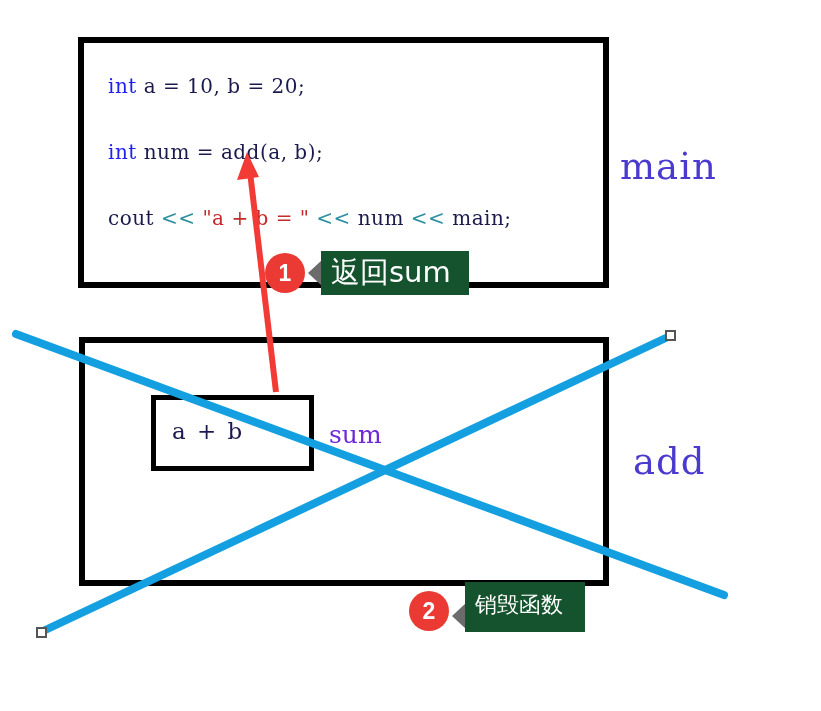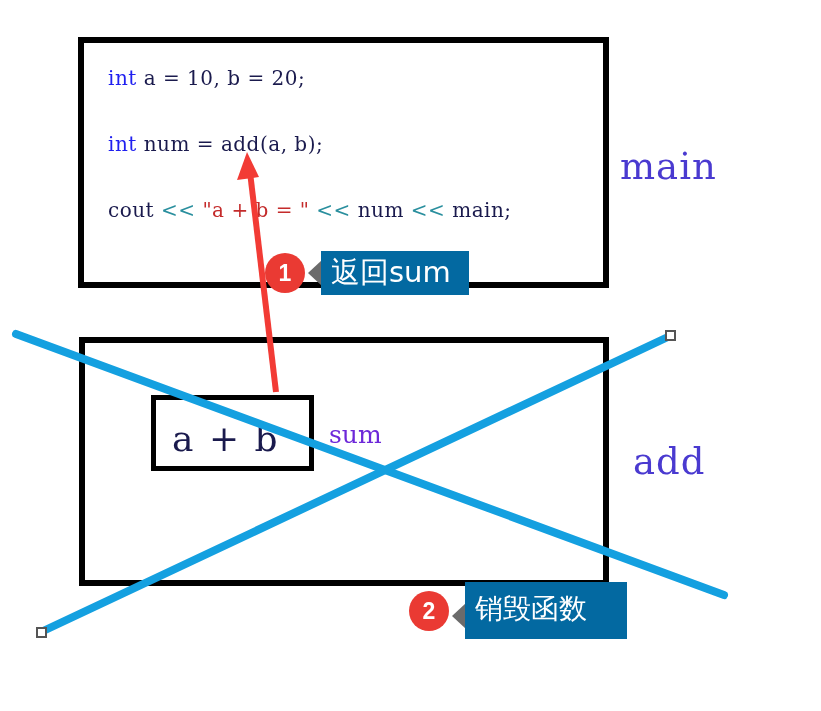--- a/index.html
+++ b/index.html
@@ -42,21 +42,21 @@
     top: 395px;
     width: 163px;
     height: 76px;
     border: 5px solid #000000;
   }
 
   
   #code-block {
     position: absolute;
     left: 108px;
-    top: 68px;
+    top: 76px;
     width: 480px;
     font-family: "DejaVu Serif", "Liberation Serif", serif;
     font-size: 20px;
     line-height: 1.0;
     color: #1a1a4d;
     white-space: nowrap;
     letter-spacing: 0.5px;
   }
   .code-line {
     height: 33px;
@@ -78,21 +78,21 @@
   }
   #label-main { left: 620px; top: 145px; }
   #label-add  { left: 633px; top: 440px; }
 
   
   #expr-text {
     position: absolute;
     left: 172px;
     top: 418px;
     font-family: "DejaVu Serif", "Liberation Serif", serif;
-    font-size: 36px;
+    font-size: 23px;
     color: #1a1a4d;
     letter-spacing: 2px;
   }
   #sum-text {
     position: absolute;
     left: 329px;
     top: 420px;
     font-family: "DejaVu Serif", "Liberation Serif", serif;
     font-size: 25px;
     color: #6d28d9;
@@ -133,36 +133,36 @@
     width: 0;
     height: 0;
     border-top: 13px solid transparent;
     border-bottom: 13px solid transparent;
     border-right: 14px solid #6b6b6b;
     margin-left: 3px;
     flex: 0 0 auto;
     z-index: 2;
   }
   .bubble {
-    background: #0369a1;
+    background: #14532d;
     color: #ffffff;
     font-family: "DejaVu Sans", "Liberation Sans", sans-serif;
     font-size: 28px;
     line-height: 1.18;
     padding: 6px 16px 8px 8px;
     margin-left: -1px;
     white-space: nowrap;
     z-index: 2;
   }
   #callout-1 { left: 265px; top: 251px; }
   #callout-1 .bubble { font-size: 29px; padding: 4px 18px 6px 10px; }
   #callout-2 { left: 409px; top: 582px; align-items: flex-start; }
   #callout-2 .badge { margin-top: 9px; }
   #callout-2 .notch { margin-top: 21px; }
-  #callout-2 .bubble { font-size: 28px; padding: 10px 40px 14px 10px; }
+  #callout-2 .bubble { font-size: 22px; padding: 10px 22px 14px 10px; }
   .bubble-line { display: block; }
 
   
   #watermark {
     position: absolute;
     left: 679px;
     top: 684px;
     font-family: "DejaVu Sans", "Liberation Sans", sans-serif;
     font-size: 14px;
     color: #c9c9c9;

